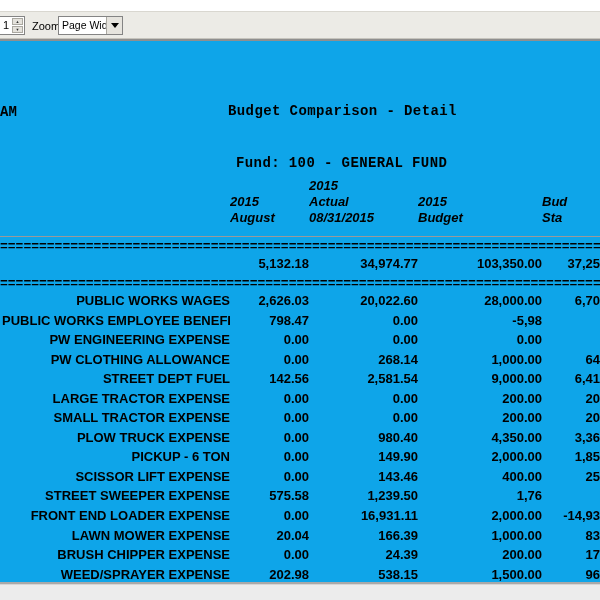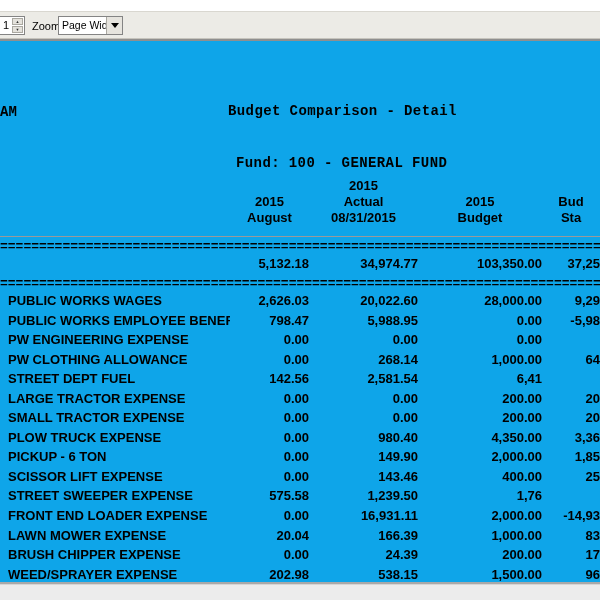--- a/index.html
+++ b/index.html
@@ -35,30 +35,30 @@
   .abs { position:absolute; white-space:nowrap; }
 
   .hdr-fragment { left:0; top:63px; font-size:14px; }
   .report-title { left:228px; top:62px; font-size:14px; letter-spacing:.4px; }
   .fund-line   { left:236px; top:114px; font-size:14px; letter-spacing:.4px; }
 
   .grid { display:grid; grid-template-columns:230px 79px 109px 124px 58px; width:600px; }
   .c { overflow:hidden; white-space:nowrap; }
   .num { text-align:right; }
   .colhead { left:0; top:137px; font-size:13px; font-weight:bold; line-height:16px; }
-  .colhead .c { text-align:center; }
+  .colhead .c { text-align:left;font-style:italic; }
 
   .rule { left:0; top:195px; width:600px; height:1px; background:#9a9a9a; }
   .sep { left:0; top:200px; width:600px; font-size:13px; line-height:12px;
     overflow:hidden; white-space:nowrap; letter-spacing:0; }
   .sep2 { top:237px; }
   .totals { left:0; top:213px; font-size:13px; font-weight:bold; line-height:20px; }
   .rows { left:0; top:250px; }
   .trow { height:19.55px; font-size:13px; font-weight:bold; line-height:19.55px; }
-  .trow .label { padding-left:8px; }
+  .trow .label { padding-left:2px;text-align:right; }
 
   .bottom-strip { height:16px; background:#ececec; border-top:1px solid #d6d6d6; }
 </style>
 </head>
 <body>
 
 <div class="top-strip"></div>
 
 <div class="toolbar">
   <div class="spinbox">
@@ -116,26 +116,25 @@
     </div>
 
     <div class="abs mono sep sep2">========================================================================================================================</div>
 
     <div class="abs rows">
         <div class="grid trow">
     <div class="c label">PUBLIC WORKS WAGES</div>
     <div class="c num">2,626.03</div>
     <div class="c num">20,022.60</div>
     <div class="c num">28,000.00</div>
-    <div class="c num">9,29</div>
+    <div class="c num">6,70</div>
   </div>
         <div class="grid trow">
     <div class="c label">PUBLIC WORKS EMPLOYEE BENEFITS</div>
     <div class="c num">798.47</div>
-    <div class="c num">5,988.95</div>
     <div class="c num">0.00</div>
     <div class="c num">-5,98</div>
   </div>
         <div class="grid trow">
     <div class="c label">PW ENGINEERING EXPENSE</div>
     <div class="c num">0.00</div>
     <div class="c num">0.00</div>
     <div class="c num">0.00</div>
     <div class="c num"></div>
   </div>
@@ -143,20 +142,21 @@
     <div class="c label">PW CLOTHING ALLOWANCE</div>
     <div class="c num">0.00</div>
     <div class="c num">268.14</div>
     <div class="c num">1,000.00</div>
     <div class="c num">64</div>
   </div>
         <div class="grid trow">
     <div class="c label">STREET DEPT FUEL</div>
     <div class="c num">142.56</div>
     <div class="c num">2,581.54</div>
+    <div class="c num">9,000.00</div>
     <div class="c num">6,41</div>
   </div>
         <div class="grid trow">
     <div class="c label">LARGE TRACTOR EXPENSE</div>
     <div class="c num">0.00</div>
     <div class="c num">0.00</div>
     <div class="c num">200.00</div>
     <div class="c num">20</div>
   </div>
         <div class="grid trow">

